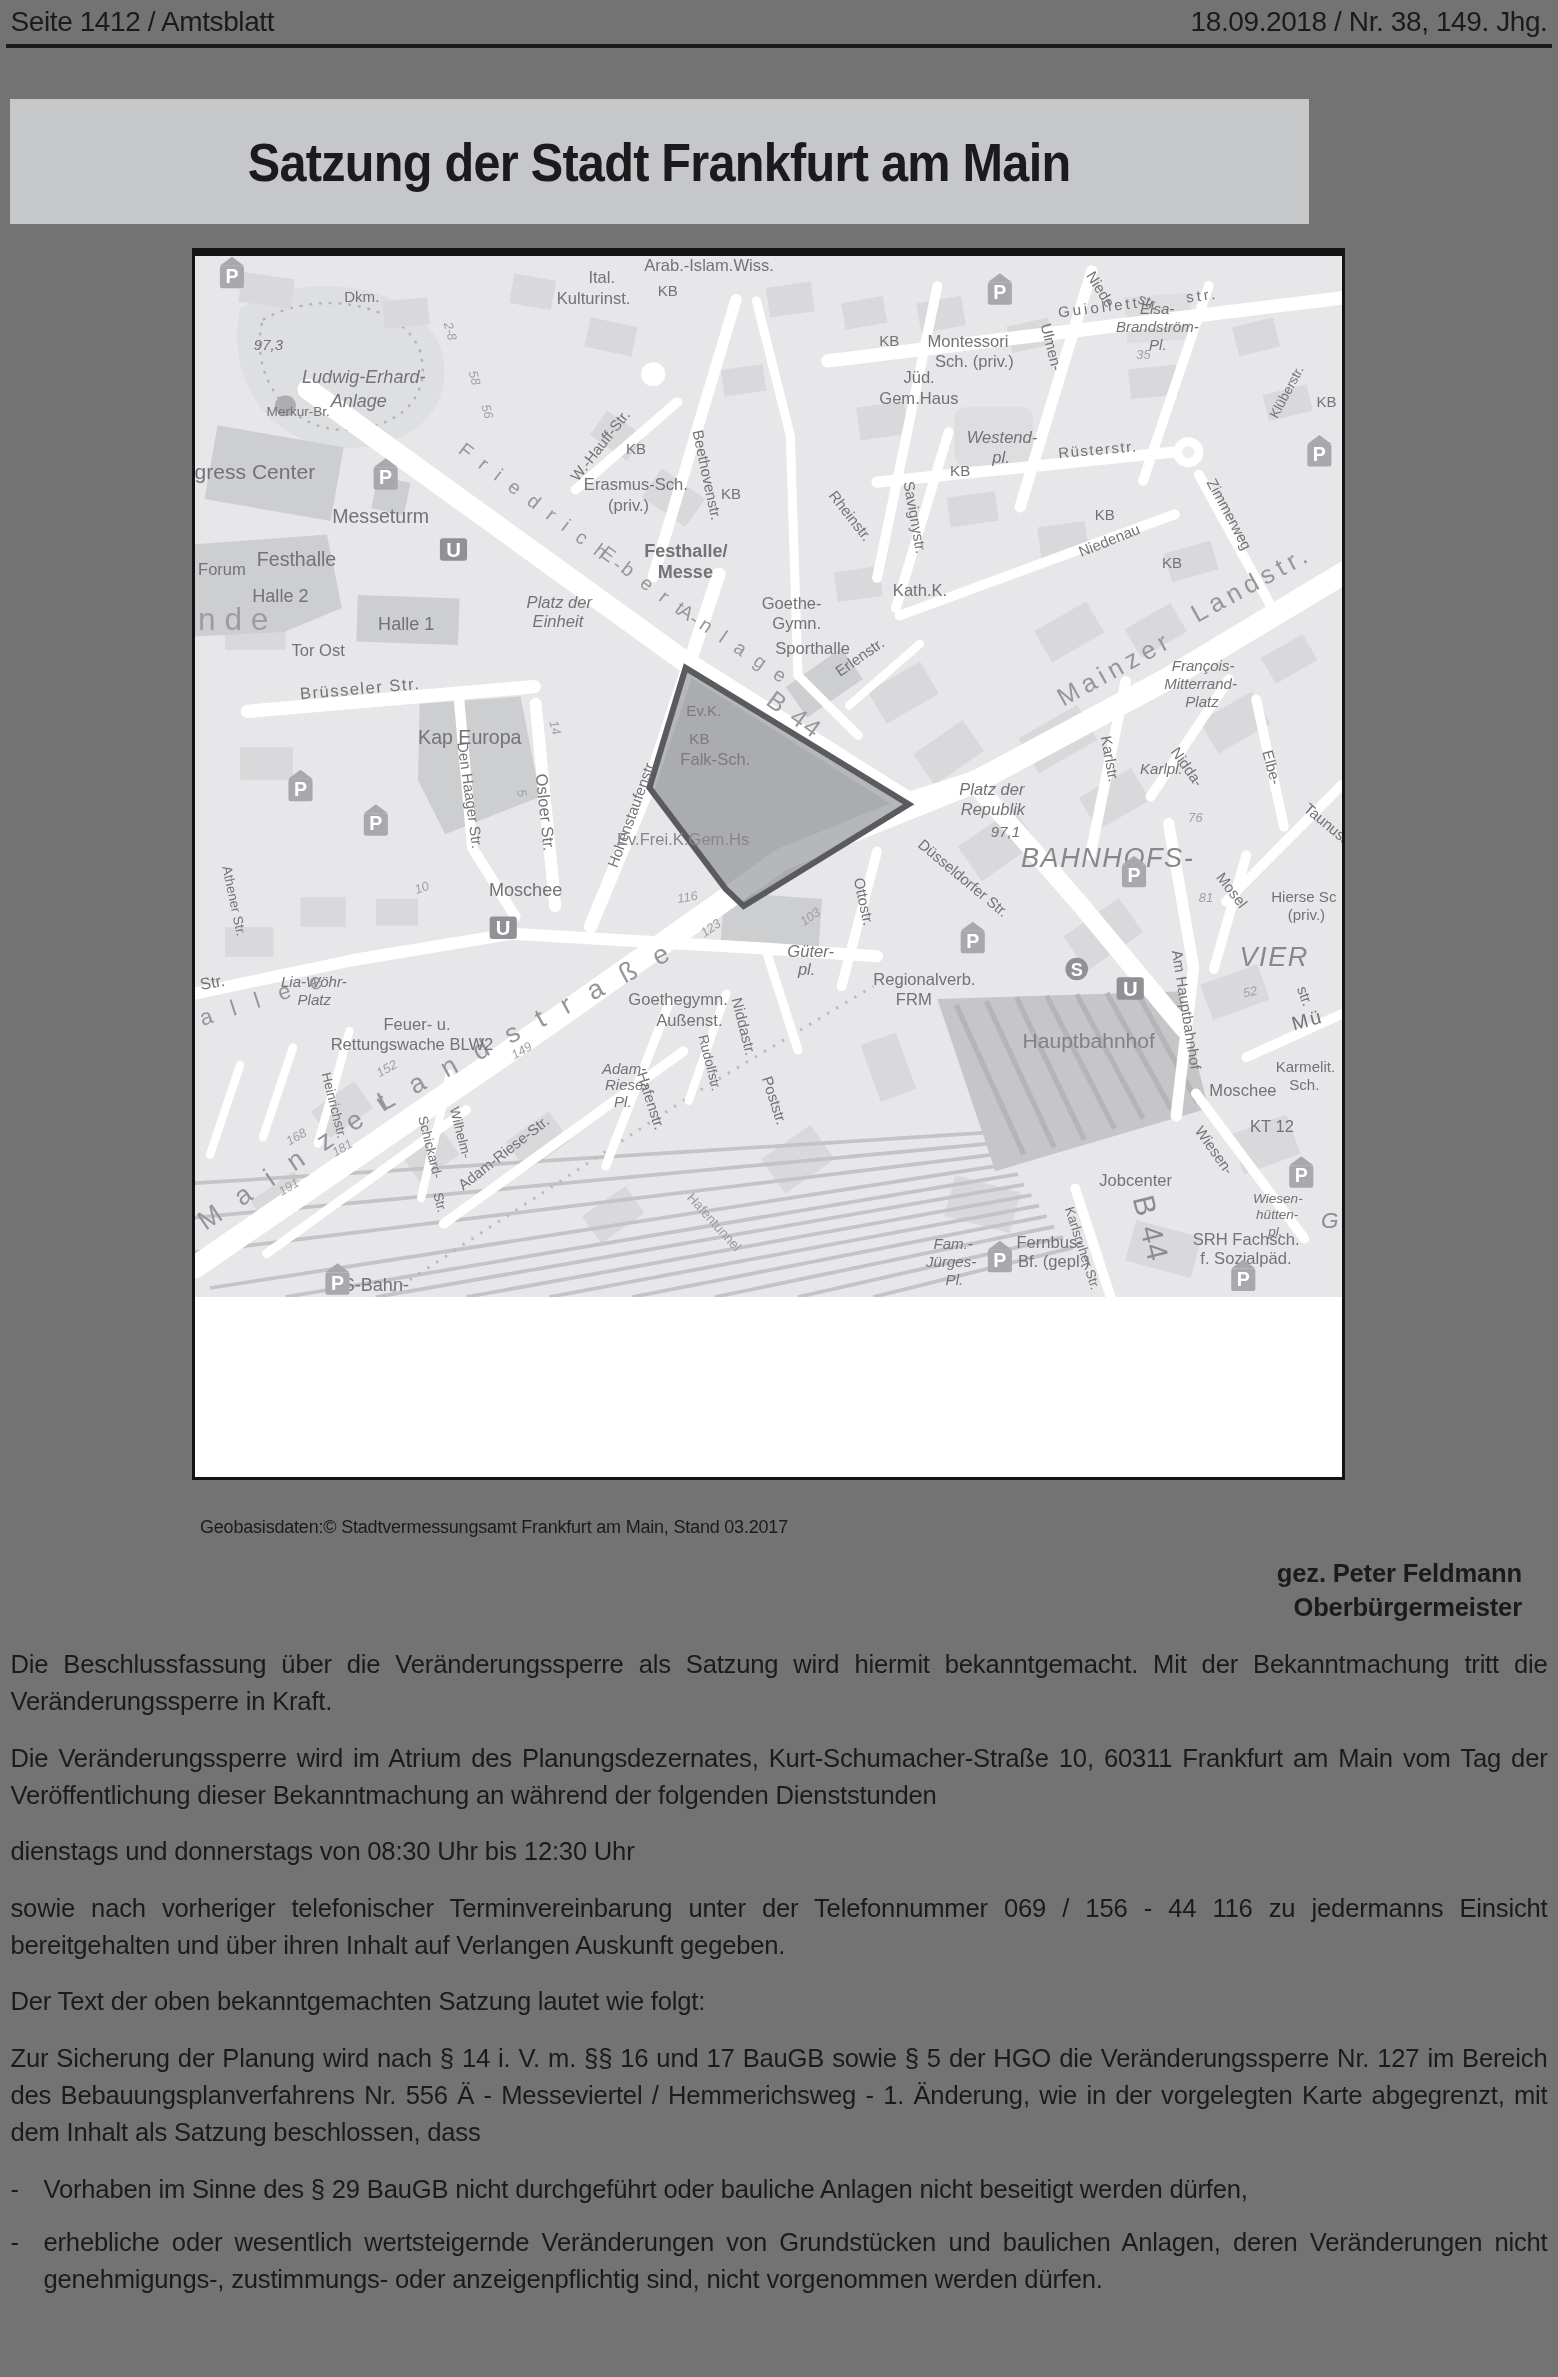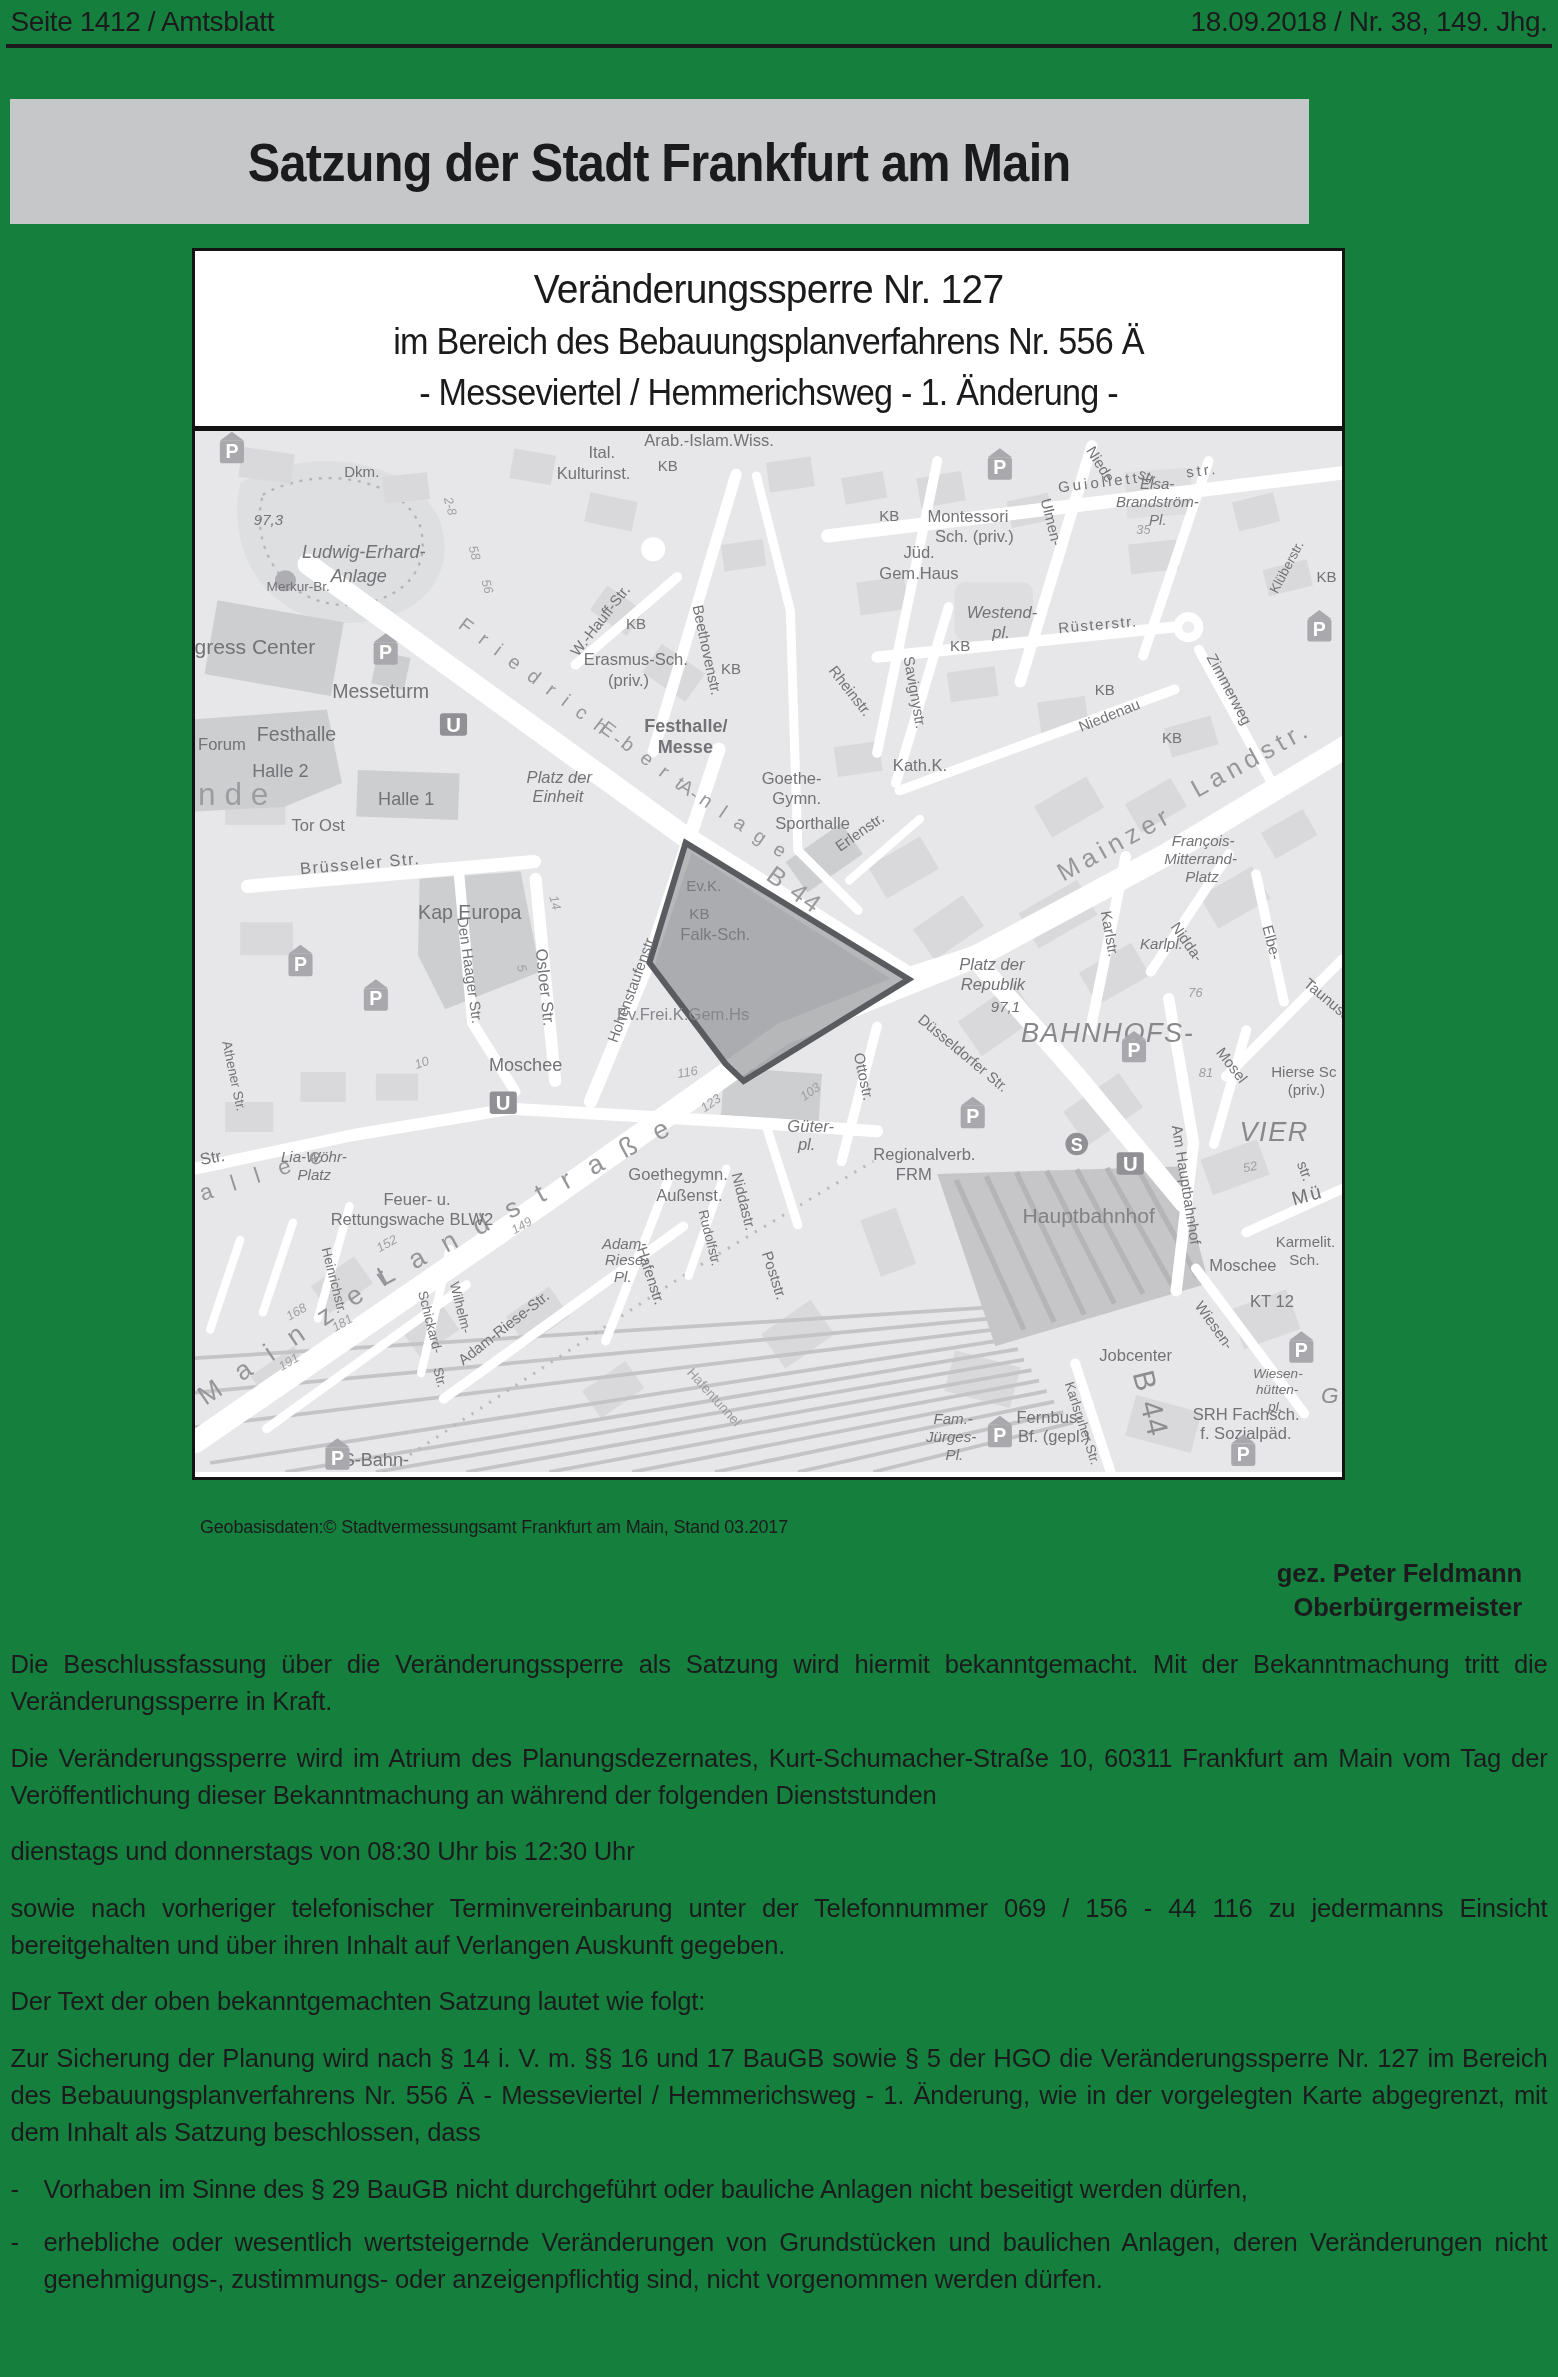--- a/index.html
+++ b/index.html
@@ -1,16 +1,16 @@
 <!DOCTYPE html>
 <html style="font-size:12px"><head>
 <meta charset="utf-8">
 <style>
   html,body{margin:0;padding:0;background:#ffffff;}
-  .page{position:relative;width:1558px;height:2377px;background:#15803d;overflow:hidden;
+  .page{position:relative;width:1558px;height:2377px;background:#737373;overflow:hidden;
         font-family:"Liberation Sans","DejaVu Sans",sans-serif;color:#1b1b1d;}
   
   .hdr{position:absolute;top:6px;left:10.5px;right:10.5px;display:flex;justify-content:space-between;
        font-size:28px;letter-spacing:-0.4px;}
   .hdr-rule{position:absolute;top:44px;left:6px;right:6px;height:3.8px;background:#1b1b1d;}
   
   .banner{position:absolute;top:99px;left:9.8px;width:1299px;height:125px;background:#c6c7c9;
           display:flex;align-items:center;justify-content:center;}
   .banner .t{font-size:54px;font-weight:700;letter-spacing:-0.8px;transform:scaleX(.9);white-space:nowrap;}
   
@@ -43,25 +43,20 @@
     <span>Seite 1412 / Amtsblatt</span>
     <span>18.09.2018 / Nr. 38, 149. Jhg.</span>
   </div>
   <div class="hdr-rule"></div>
 
   <div class="banner">
     <span class="t">Satzung der Stadt Frankfurt am Main</span>
   </div>
 
   <div class="nbox">
-    <div class="ntitle">
-      <div class="l1">Veränderungssperre Nr. 127</div>
-      <div class="l2">im Bereich des Bebauungsplanverfahrens Nr. 556 Ä</div>
-      <div class="l3">- Messeviertel / Hemmerichsweg - 1. Änderung -</div>
-    </div>
     <div class="nsep"></div>
     <div class="mapwrap">
       <svg id="citymap" viewBox="0 0 1522 1390" preserveAspectRatio="none">
         <rect x="0" y="0" width="1522" height="1390" fill="#e7e7e9"></rect>
 
         <g>
           <path d="M60,70 C150,16 290,36 325,120 C348,192 302,252 210,256 C108,262 38,172 60,70 Z" fill="#dedfe1"></path>
           <path d="M90,85 C160,45 270,60 298,125 C315,180 280,228 205,232 C125,236 70,160 90,85 Z" fill="none" stroke="#b3b3b7" stroke-width="3" stroke-dasharray="4 9"></path>
           <circle cx="120" cy="200" r="14" fill="#aeaeb2"></circle>
         </g>

